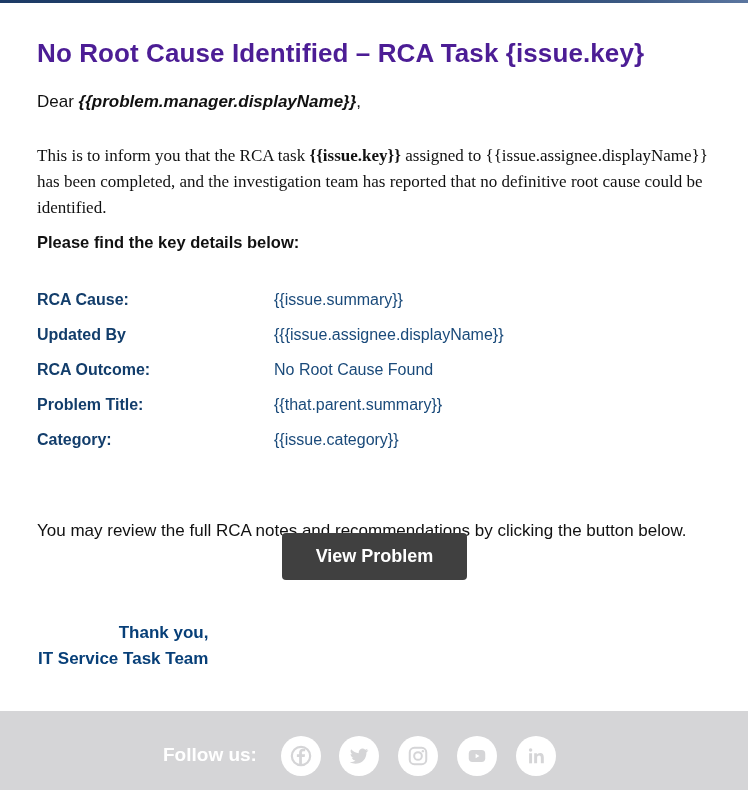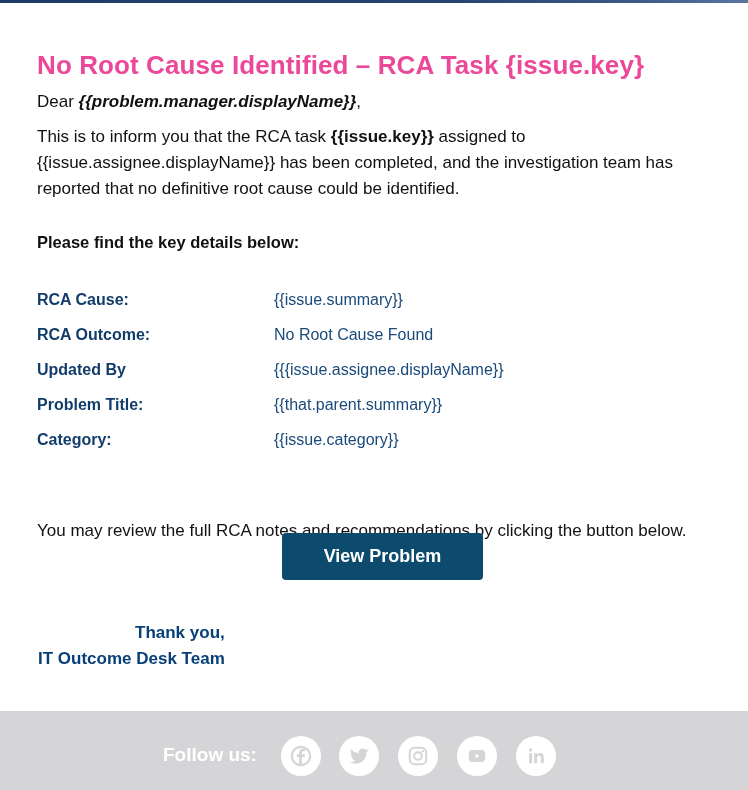--- a/index.html
+++ b/index.html
@@ -1,32 +1,32 @@
 <!DOCTYPE html>
 <html><head>
 <meta charset="utf-8">
 <style>
   * { box-sizing: border-box; margin: 0; padding: 0; }
   html, body { width: 748px; height: 790px; background: #ffffff; overflow: hidden; }
   body { font-family: "Liberation Sans", sans-serif; color: #111111; position: relative; }
   .topbar { position: absolute; left: 0; top: 0; width: 748px; height: 3px;
     background: linear-gradient(90deg, #1d3b66 0%, #25446f 60%, #3d5a84 85%, #5b76a0 100%); }
   .content { position: absolute; left: 37px; top: 0; width: 690px; }
-  h1 { position: absolute; left: 0; top: 38px; font-size: 26px; font-weight: bold; color: #ec4899; white-space: nowrap; letter-spacing: 0.1px; margin-top: 12px; }
+  h1 { position: absolute; left: 0; top: 38px; font-size: 26px; font-weight: bold; color: #4c1d95; white-space: nowrap; letter-spacing: 0.1px; }
   .greeting { position: absolute; left: 0; top: 92px; font-size: 17px; line-height: 20px; }
   .greeting b { font-weight: bold; font-style: italic; }
-  .intro { position: absolute; left: 0; top: 124px; width: 690px; font-size: 17px; line-height: 26px; }
+  .intro { position: absolute; left: 0; top: 143px; width: 690px; font-size: 17px; line-height: 26px; font-family: Liberation Serif, serif; }
   .intro b { font-weight: bold; }
   .details-heading { position: absolute; left: 0; top: 233px; font-size: 16.5px; font-weight: bold; }
   .details { position: absolute; left: 0; top: 282px; width: 600px; }
   .row { display: flex; height: 35px; align-items: center; }
   .row .label { width: 237px; font-size: 16px; font-weight: bold; color: #123d6b; }
   .row .value { font-size: 16px; color: #1a4a7a; }
   .review { position: absolute; left: 0; top: 478px; font-size: 17px; white-space: nowrap; margin-top: 43px; }
-  .btn { position: absolute; left: 245px; top: 533px; width: 201px; height: 47px; background: #0c4a6e; border-radius: 4px;
+  .btn { position: absolute; left: 245px; top: 533px; width: 185px; height: 47px; background: #404040; border-radius: 4px;
     color: #ffffff; font-size: 18px; font-weight: bold; display: flex; align-items: center; justify-content: center; cursor: pointer; }
   .signoff { position: absolute; left: 1px; top: 620px; font-size: 17px; font-weight: bold; color: #073f78; line-height: 26px; text-align: right; }
   .footer { position: absolute; left: 0; top: 711px; width: 748px; height: 79px; background: #d5d5d7; }
   .follow { position: absolute; left: 163px; top: 744px; font-size: 19px; font-weight: bold; color: #ffffff; }
   .social { position: absolute; top: 736px; width: 40px; height: 40px; border-radius: 50%; background: #ffffff;
     display: flex; align-items: center; justify-content: center; cursor: pointer; }
   .social svg { width: 22px; height: 22px; }
 </style>
 </head>
 <body>
@@ -41,44 +41,44 @@
   <p class="intro"><span>This is to inform you that the RCA task </span><b>{{issue.key}}</b><span> assigned to {{issue.assignee.displayName}} has been completed, and the investigation team has reported that no definitive root cause could be identified.</span></p>
 
   <p class="details-heading">Please find the key details below:</p>
 
   <div class="details">
     <div class="row">
       <span class="label">RCA Cause:</span>
       <span class="value">{{issue.summary}}</span>
     </div>
     <div class="row">
+      <span class="label">Updated By</span>
+      <span class="value">{{{issue.assignee.displayName}}</span>
+    </div>
+    <div class="row">
       <span class="label">RCA Outcome:</span>
       <span class="value">No Root Cause Found</span>
-    </div>
-    <div class="row">
-      <span class="label">Updated By</span>
-      <span class="value">{{{issue.assignee.displayName}}</span>
     </div>
     <div class="row">
       <span class="label">Problem Title:</span>
       <span class="value">{{that.parent.summary}}</span>
     </div>
     <div class="row">
       <span class="label">Category:</span>
       <span class="value">{{issue.category}}</span>
     </div>
   </div>
 
   <p class="review">You may review the full RCA notes and recommendations by clicking the button below.</p>
 
   <div class="btn">View Problem</div>
 
   <div class="signoff">
     <div>Thank you,</div>
-    <div>IT Outcome Desk Team</div>
+    <div>IT Service Task Team</div>
   </div>
 </div>
 
 <div class="footer"></div>
 <div class="follow">Follow us:</div>
 
 <a class="social" style="left:281px">
   <svg viewBox="0 0 24 24">
       <circle cx="12" cy="12" r="10" fill="none" stroke="#d5d5d7" stroke-width="2.4"></circle>
       <path d="M13 22V13h3l.4-3H13V8.3c0-.9.3-1.5 1.6-1.5H16.5V4.2c-.3 0-1.3-.1-2.5-.1-2.5 0-4 1.5-4 4.2V10H7.5v3H10v9z" fill="#d5d5d7"></path>

